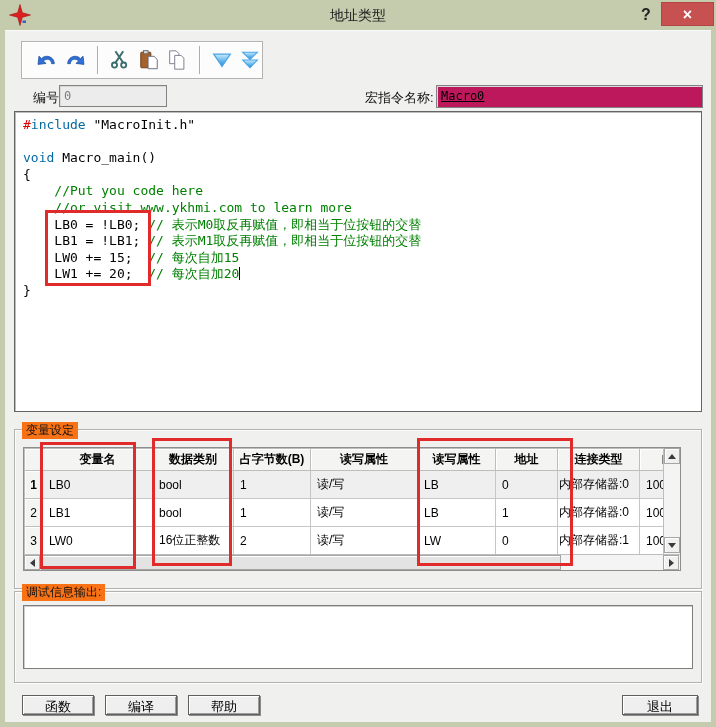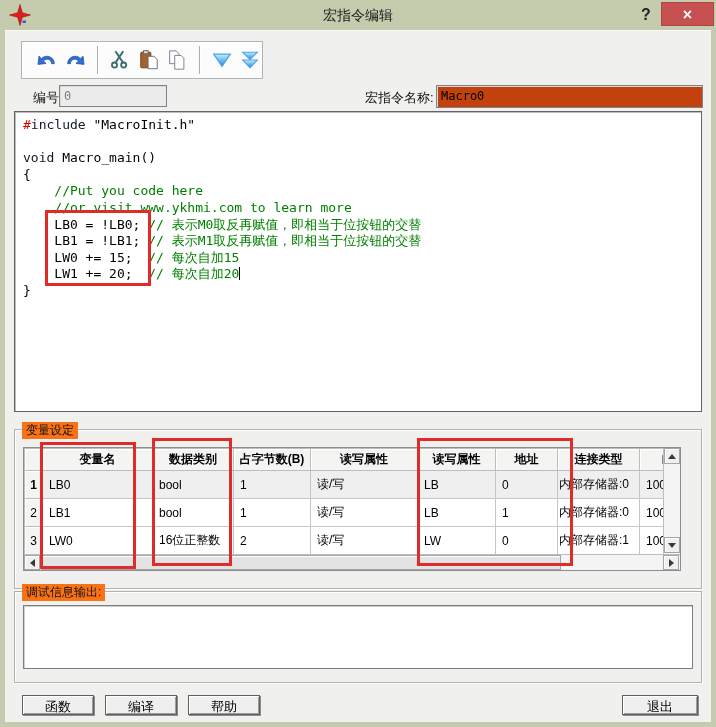--- a/index.html
+++ b/index.html
@@ -27,29 +27,29 @@
             border:1px solid #b3b3b3; box-shadow:inset 1px 1px 0 #ffffff;
             display:flex; align-items:center; gap:5px; padding-left:13px; }
   .tbtn{ width:24px; height:24px; display:inline-flex; align-items:center; justify-content:center; }
   .tbtn svg{ width:22px; height:22px; }
   .tsep{ width:1px; height:28px; background:#adadad; box-shadow:1px 0 0 #ffffff; margin:0 5px; }
   
   .fld-label{ position:absolute; font-size:13px; color:#111; }
   .inp{ position:absolute; border:1px solid #828282; box-shadow:inset 1px 1px 0 #d9d9d9;
         font-family:"DejaVu Sans Mono", monospace; font-size:12px; padding:3px 4px; }
   .inp-disabled{ background:#ececec; color:#7c7c7c; }
-  .inp-normal{ background:#c2410c; color:#000; }
+  .inp-normal{ background:#be185d; color:#000;text-decoration:underline; }
   
   .editor{ position:absolute; left:9px; top:80px; width:688px; height:301px; background:#fff;
            border:1px solid #646464; box-shadow:inset 1px 1px 0 #bdbdbd;
            padding:5px 0 0 8px; overflow:hidden; }
   .code-line{ font-family:"DejaVu Sans Mono", monospace; font-size:13px; line-height:16.6px;
               white-space:pre; }
   .c-pp{ color:#e00000; }
-  .c-kw{ color:#0f172a; }
+  .c-kw{ color:#0369a1; }
   .c-plain{ color:#000; }
   .c-cmt{ color:#008000; }
   .caret{ display:inline-block; width:1px; height:13px; background:#000; vertical-align:-2px; }
   
   .red-rect{ position:absolute; border:3px solid #e12a2a; background:transparent; z-index:9; }
   
   .gbox{ position:absolute; border:1px solid #b2b2b2; box-shadow:inset 1px 1px 0 #fdfdfd, 1px 1px 0 #fdfdfd; }
   .gbox-label{ position:absolute; top:-8px; left:7px; background:#f97316; padding:0 4px; font-size:12px; color:#111; }
   
   .table-area{ position:absolute; left:18px; top:416px; width:658px; height:124px;
@@ -89,21 +89,21 @@
 
 <div class="window">
 
   <div class="titlebar">
     <span class="app-icon">
       <svg viewBox="0 0 22 22">
         <polygon points="11,0.5 13.3,8.7 21.5,11 13.3,13.3 11,21.5 8.7,13.3 0.5,11 8.7,8.7" fill="#dd1f1f" stroke="#9e0d0d" stroke-width="0.6"></polygon>
         <rect x="13.5" y="16.5" width="3.5" height="2.5" fill="#3a5fd0"></rect>
       </svg>
     </span>
-    <div class="win-title">宏指令编辑</div>
+    <div class="win-title">地址类型</div>
     <div class="help-btn">?</div>
     <div class="close-btn">×</div>
   </div>
 
   <div class="dialog">
 
     <div class="toolbar">
       <span class="tbtn">
         <svg viewBox="0 0 24 24">
           <path d="M20 16 C20 8 10 5.5 6.2 10.5 L3.2 7.8 L2.2 16.8 L11 15.8 L8.2 13.2 C11.2 9.4 17 11.2 17 16 Z" fill="#2f6fd6" stroke="#1c4f9e" stroke-width="0.8"></path>

